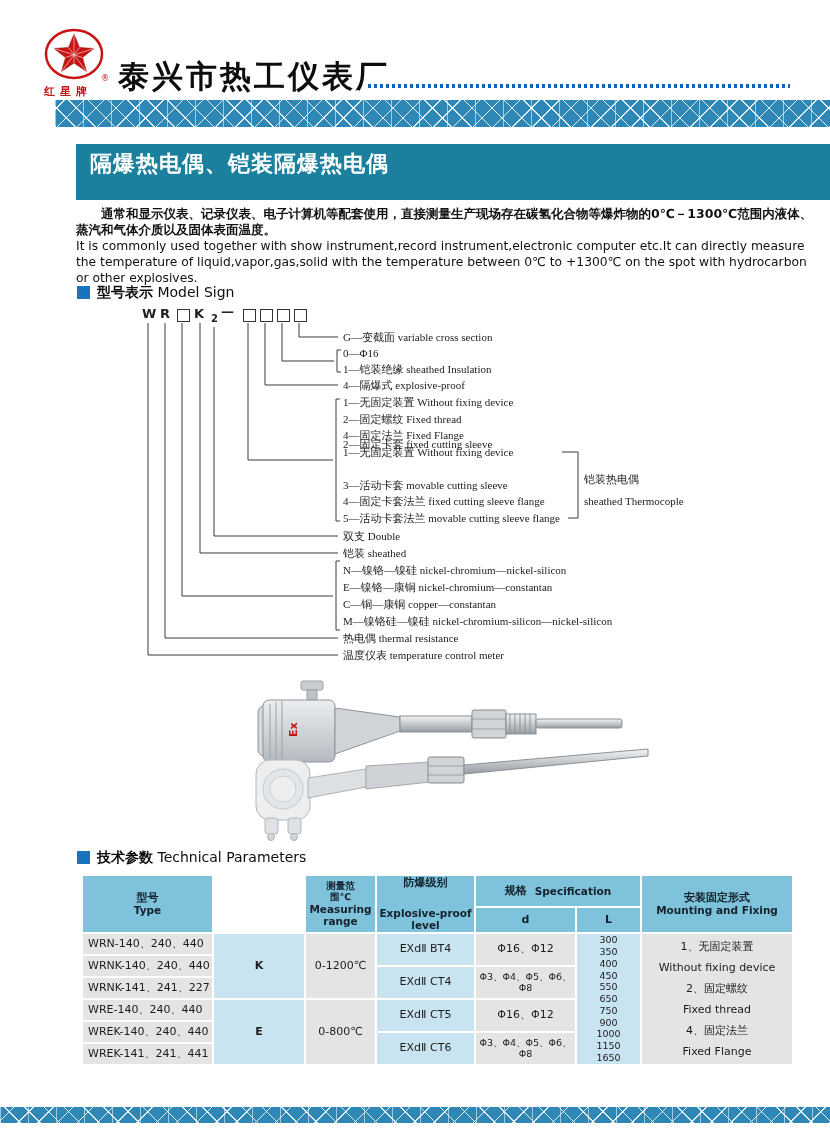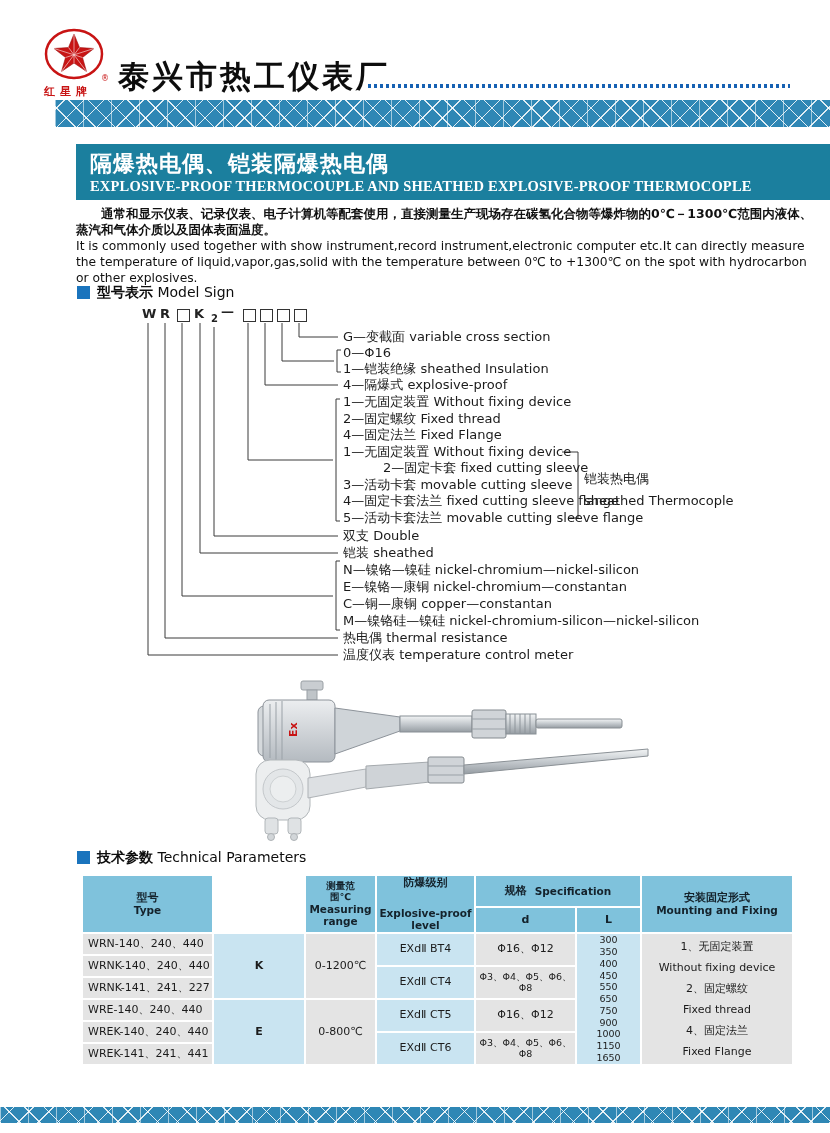--- a/index.html
+++ b/index.html
@@ -34,21 +34,21 @@
   .sq{width:13px;height:13px;background:#1a74bd;display:inline-block;vertical-align:-2px;margin-right:7px;}
   .sect{font-size:14px;color:#0d0d0d;white-space:nowrap;}
   .sect .zh{font-weight:bold;}
   .sect1{left:77px;top:284px;}
   .sect2{left:77px;top:849px;}
 
   
   .mchar{font-size:13px;font-weight:bold;color:#222;}
   .msub{font-size:10px;font-weight:bold;color:#222;}
   .mbox{width:11px;height:11px;border:1.3px solid #333;background:#fff;}
-  .dlabel{font-size:13px;color:#1b1b1b;white-space:nowrap;height:14px;line-height:14px;}
+  .dlabel{font-size:11px;color:#1b1b1b;white-space:nowrap;height:14px;line-height:14px;font-family:Liberation Serif, serif;}
   .dsvg{left:0;top:0;width:830px;height:700px;pointer-events:none;}
 
   
   .ttable{left:83px;top:876px;display:grid;
           grid-template-columns:129px 90px 69px 97px 99px 63px 150px;
           grid-template-rows:30px 24px repeat(12,9px);
           gap:2px;background:#fff;font-size:11px;color:#1b1b1b;}
   .tc{display:flex;align-items:center;justify-content:center;text-align:center;line-height:1.15;}
   .hc{background:#7fc2dc;font-weight:bold;flex-direction:column;color:#14222b;}
   .hc .en{font-weight:bold;font-size:10.5px;}
@@ -71,21 +71,20 @@
     <path d="M36,6 L36,35 M41.5,19.5 L23.5,43.5 M44.5,29.5 L16,20.5 M27.5,29.5 L56,20.5 M30.5,19.5 L48.5,43.5" stroke="#ffffff" stroke-width="0.7" opacity="0.8"></path>
     <text x="63" y="53" font-size="8" fill="#c81414">®</text>
   </svg>
   <div class="abs brand-text">红星牌</div>
   <div class="abs company">泰兴市热工仪表厂</div>
   <div class="abs dotline"></div>
   <div class="abs xband band-top"></div>
 
   <div class="abs titlebar">
     <div class="title-zh">隔爆热电偶、铠装隔爆热电偶</div>
-    <div class="title-en">EXPLOSIVE-PROOF THERMOCOUPLE AND SHEATHED EXPLOSIVE-PROOF THERMOCOPLE</div>
   </div>
 
   <div class="abs intro-zh">通常和显示仪表、记录仪表、电子计算机等配套使用，直接测量生产现场存在碳氢化合物等爆炸物的0℃－1300℃范围内液体、蒸汽和气体介质以及固体表面温度。</div>
   <div class="abs intro-en">It is commonly used together with show instrument,record instrument,electronic computer etc.It can directly measure the temperature of liquid,vapor,gas,solid with the temperature between 0℃ to +1300℃ on the spot with hydrocarbon or other explosives.</div>
 
   <div class="abs sect sect1">
     <span class="sq"></span><span class="zh">型号表示</span>&nbsp;<span>Model Sign</span>
   </div>
 
   <div class="abs mchar" style="left:142px;top:306px;">W</div>
@@ -118,21 +117,21 @@
   </svg>
 
   <div class="abs dlabel" style="left:343px;top:330px;">G—变截面 variable cross section</div>
   <div class="abs dlabel" style="left:343px;top:346px;">0—Φ16</div>
   <div class="abs dlabel" style="left:343px;top:362px;">1—铠装绝缘 sheathed Insulation</div>
   <div class="abs dlabel" style="left:343px;top:378px;">4—隔爆式 explosive-proof</div>
   <div class="abs dlabel" style="left:343px;top:395px;">1—无固定装置 Without fixing device</div>
   <div class="abs dlabel" style="left:343px;top:412px;">2—固定螺纹 Fixed thread</div>
   <div class="abs dlabel" style="left:343px;top:428px;">4—固定法兰 Fixed Flange</div>
   <div class="abs dlabel" style="left:343px;top:445px;">1—无固定装置 Without fixing device</div>
-  <div class="abs dlabel" style="left:343px;top:461px;margin-left:40px;">2—固定卡套 fixed cutting sleeve</div>
+  <div class="abs dlabel" style="left:343px;top:437px;">2—固定卡套 fixed cutting sleeve</div>
   <div class="abs dlabel" style="left:343px;top:478px;">3—活动卡套 movable cutting sleeve</div>
   <div class="abs dlabel" style="left:343px;top:494px;">4—固定卡套法兰 fixed cutting sleeve flange</div>
   <div class="abs dlabel" style="left:343px;top:511px;">5—活动卡套法兰 movable cutting sleeve flange</div>
   <div class="abs dlabel" style="left:343px;top:529px;">双支 Double</div>
   <div class="abs dlabel" style="left:343px;top:546px;">铠装 sheathed</div>
   <div class="abs dlabel" style="left:343px;top:563px;">N—镍铬—镍硅 nickel-chromium—nickel-silicon</div>
   <div class="abs dlabel" style="left:343px;top:580px;">E—镍铬—康铜 nickel-chromium—constantan</div>
   <div class="abs dlabel" style="left:343px;top:597px;">C—铜—康铜 copper—constantan</div>
   <div class="abs dlabel" style="left:343px;top:614px;">M—镍铬硅—镍硅 nickel-chromium-silicon—nickel-silicon</div>
   <div class="abs dlabel" style="left:343px;top:631px;">热电偶 thermal resistance</div>

